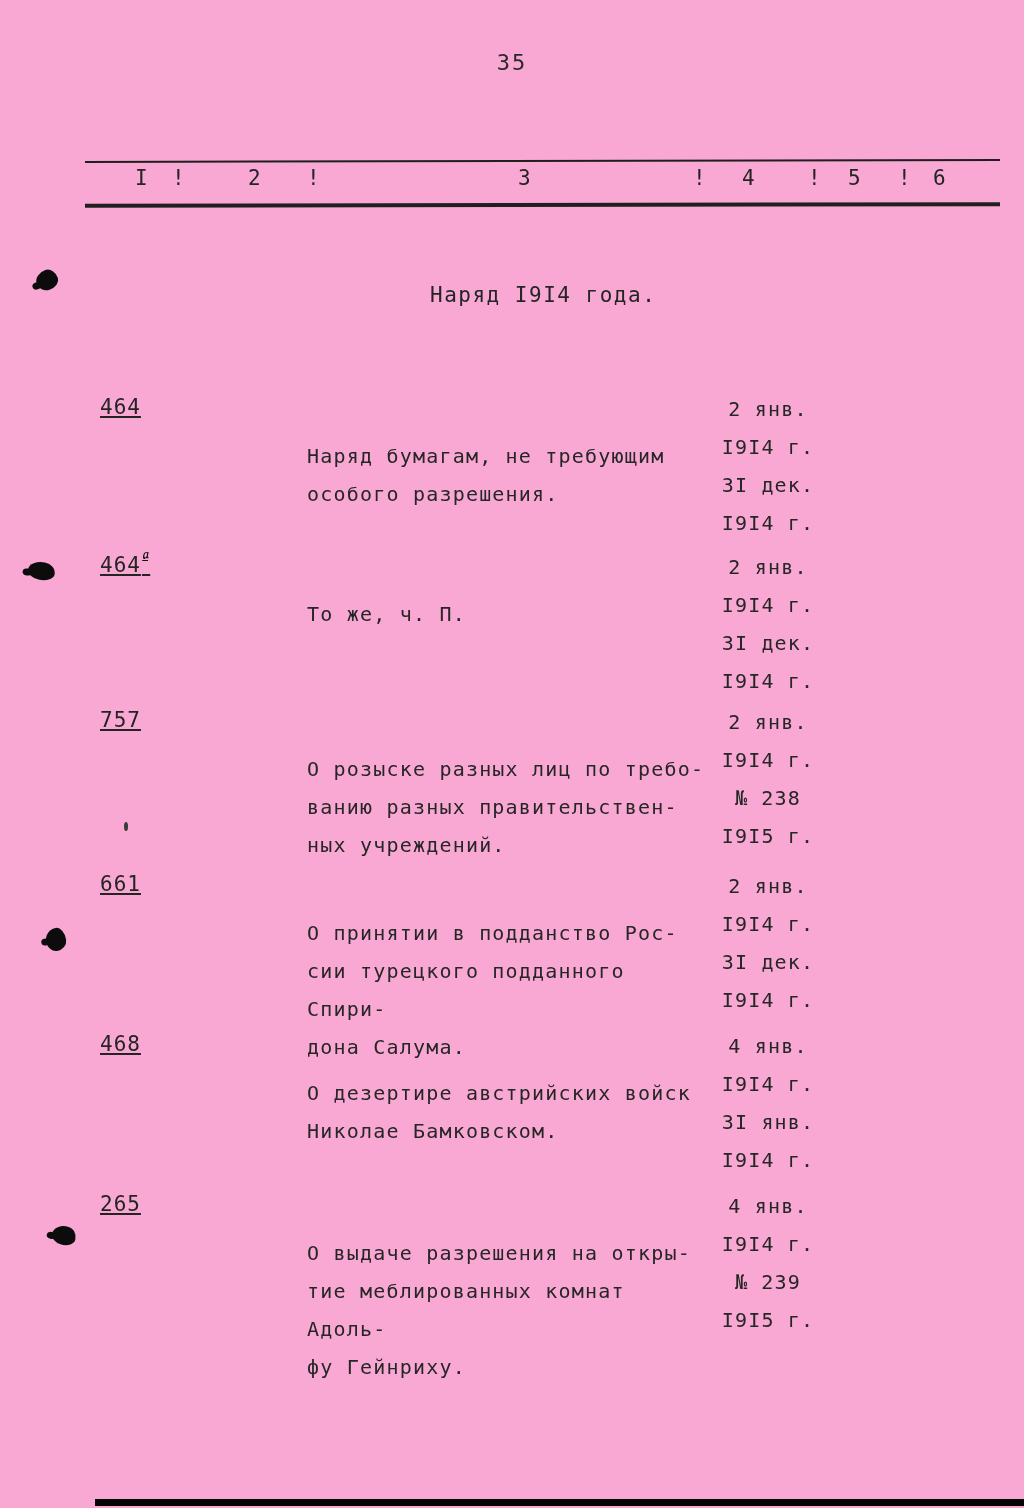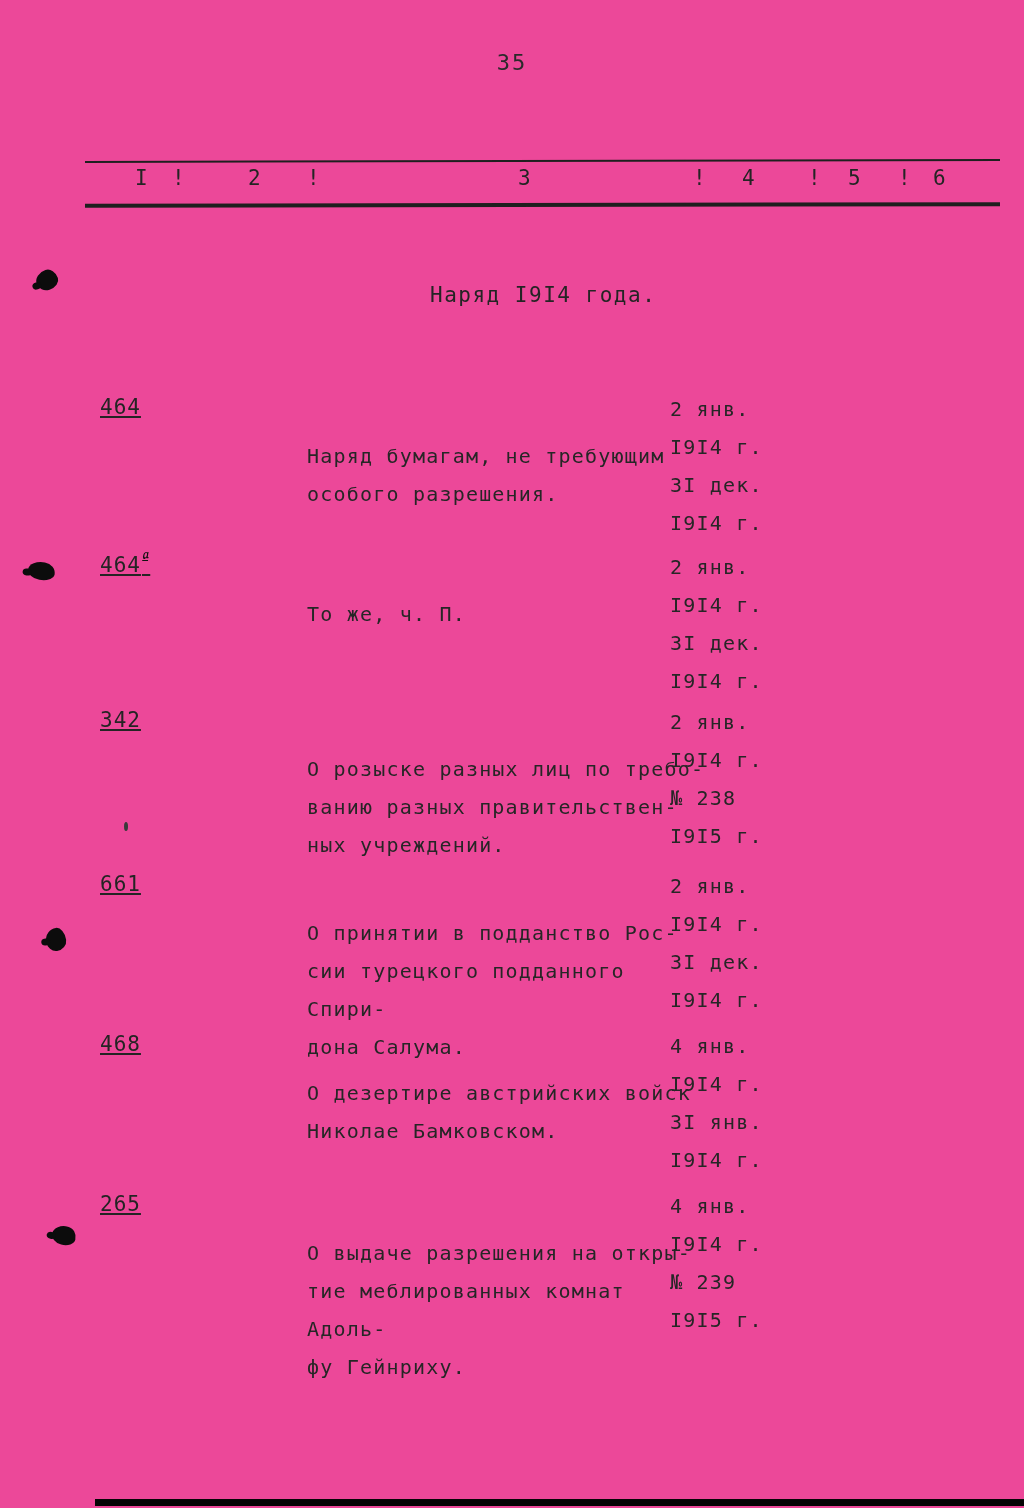--- a/index.html
+++ b/index.html
@@ -1,20 +1,20 @@
 <!DOCTYPE html>
 <html><head>
 <meta charset="utf-8">
 <style>
   html,body { margin:0; padding:0; background:#d8d8d4; }
   .page {
     position:relative;
     width:1024px; height:1508px;
     margin:0 auto;
-    background:#ec4899;
+    background:#f9a8d4;
     font-family:"DejaVu Sans Mono", monospace;
     color:#222;
     overflow:hidden;
   }
   .pagenum {
     position:absolute; top:50px; left:0; width:1024px;
     text-align:center; font-size:22px; letter-spacing:2px; color:#2a2a2a;
   }
   .rule { position:absolute; left:85px; width:915px; background:#1f1f1f; }
   .rule-top { top:160px; height:2px; transform:rotate(-0.12deg); }
@@ -32,23 +32,23 @@
   .hand-mark {
     font-size:15px; position:relative; top:-8px; left:1px; color:#111;
     font-family:"DejaVu Serif", serif; font-style:italic; font-weight:bold;
   }
   .entry-desc {
     position:absolute; left:307px; width:402px;
     font-size:20px; letter-spacing:1.2px; line-height:38px;
     white-space:pre-line; color:#262626;margin-top:47px;
   }
   .entry-dates {
-    position:absolute; left:670px; width:130px;
+    position:absolute; left:703px; width:130px;
     font-size:20px; letter-spacing:1.2px; line-height:38px;
-    white-space:pre-line; color:#262626;
+    white-space:pre-line; color:#262626;text-align:center;
   }
   .blot {
     position:absolute; background:#0c0c0c;
     border-radius:60% 45% 55% 50% / 55% 60% 45% 50%;
   }
   .blot::after {
     content:""; position:absolute; left:-5px; top:9px;
     width:9px; height:7px; background:#0c0c0c; border-radius:50%;
   }
   .bottom-edge {
@@ -95,21 +95,21 @@
   <div>
     <span class="entry-number" style="top:553px"><span>464</span><span class="hand-mark">ª</span></span>
     <div class="entry-desc" style="top:548px">То же, ч. П.</div>
     <div class="entry-dates" style="top:548px">2 янв.
 I9I4 г.
 3I дек.
 I9I4 г.</div>
   </div>
 
   <div>
-    <span class="entry-number" style="top:708px"><span>342</span><span class="hand-mark"></span></span>
+    <span class="entry-number" style="top:708px"><span>757</span><span class="hand-mark"></span></span>
     <div class="entry-desc" style="top:703px">О розыске разных лиц по требо-
 ванию разных правительствен-
 ных учреждений.</div>
     <div class="entry-dates" style="top:703px">2 янв.
 I9I4 г.
 № 238
 I9I5 г.</div>
   </div>
 
   <div>

